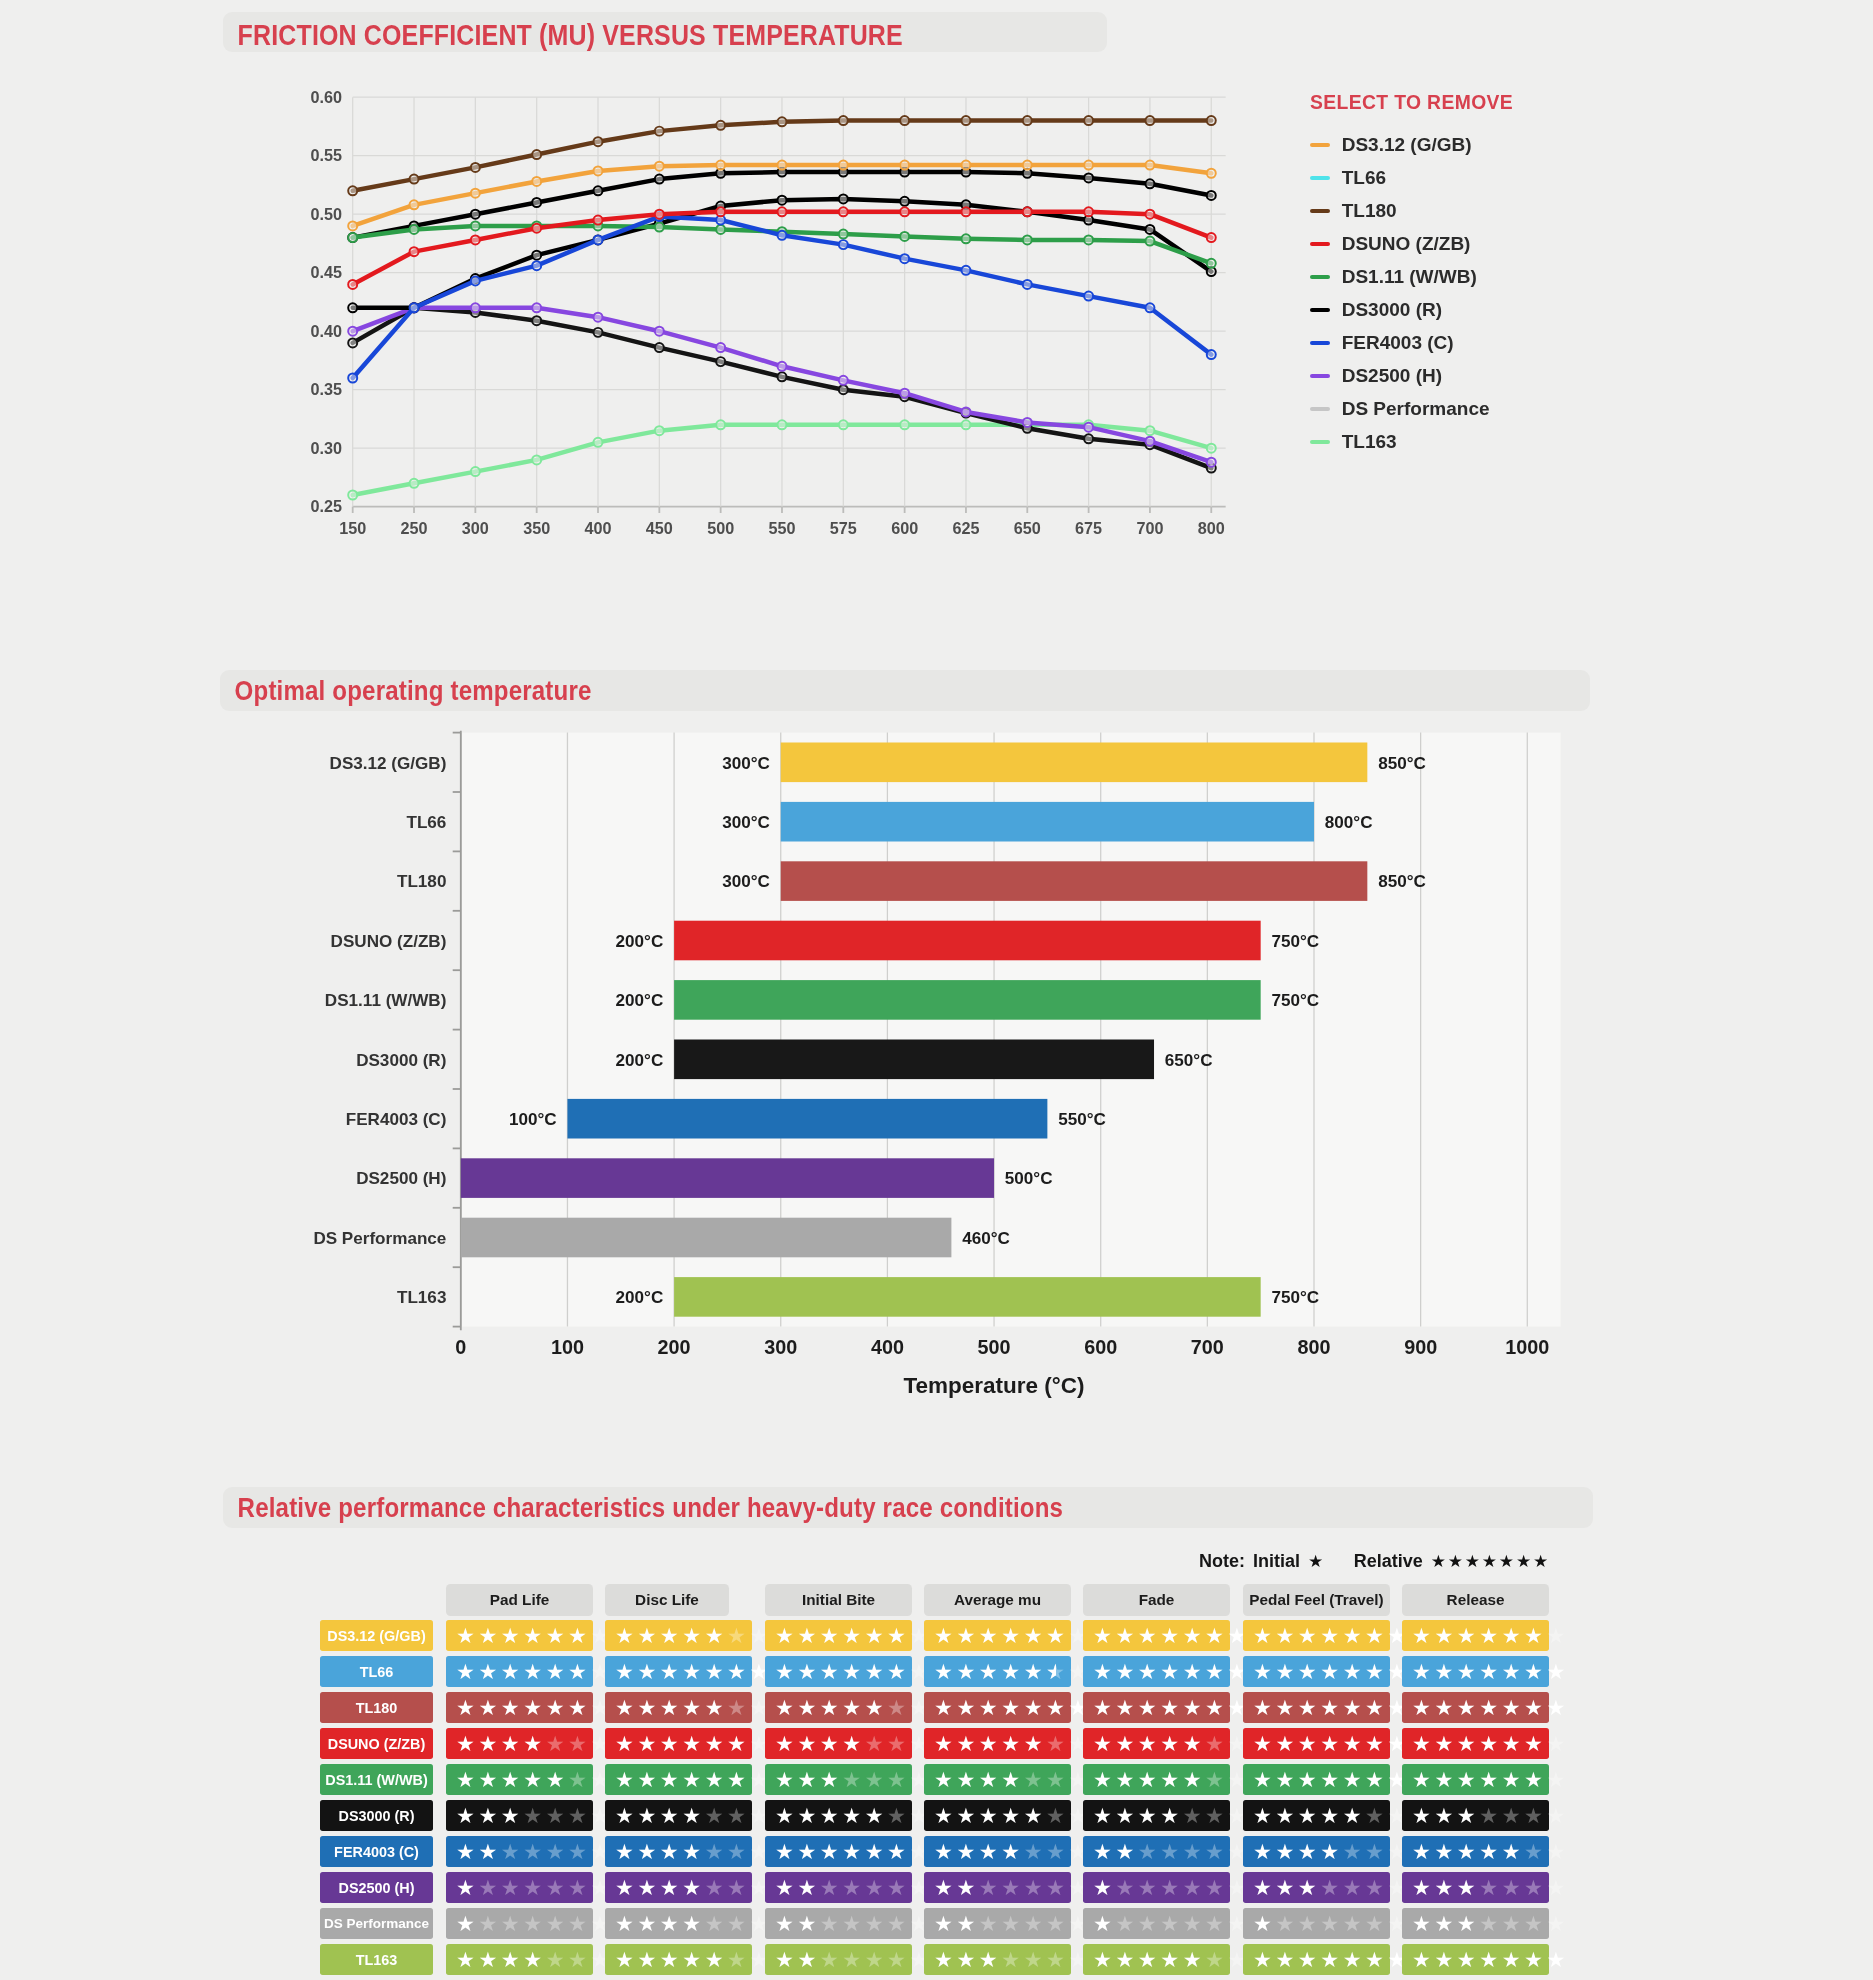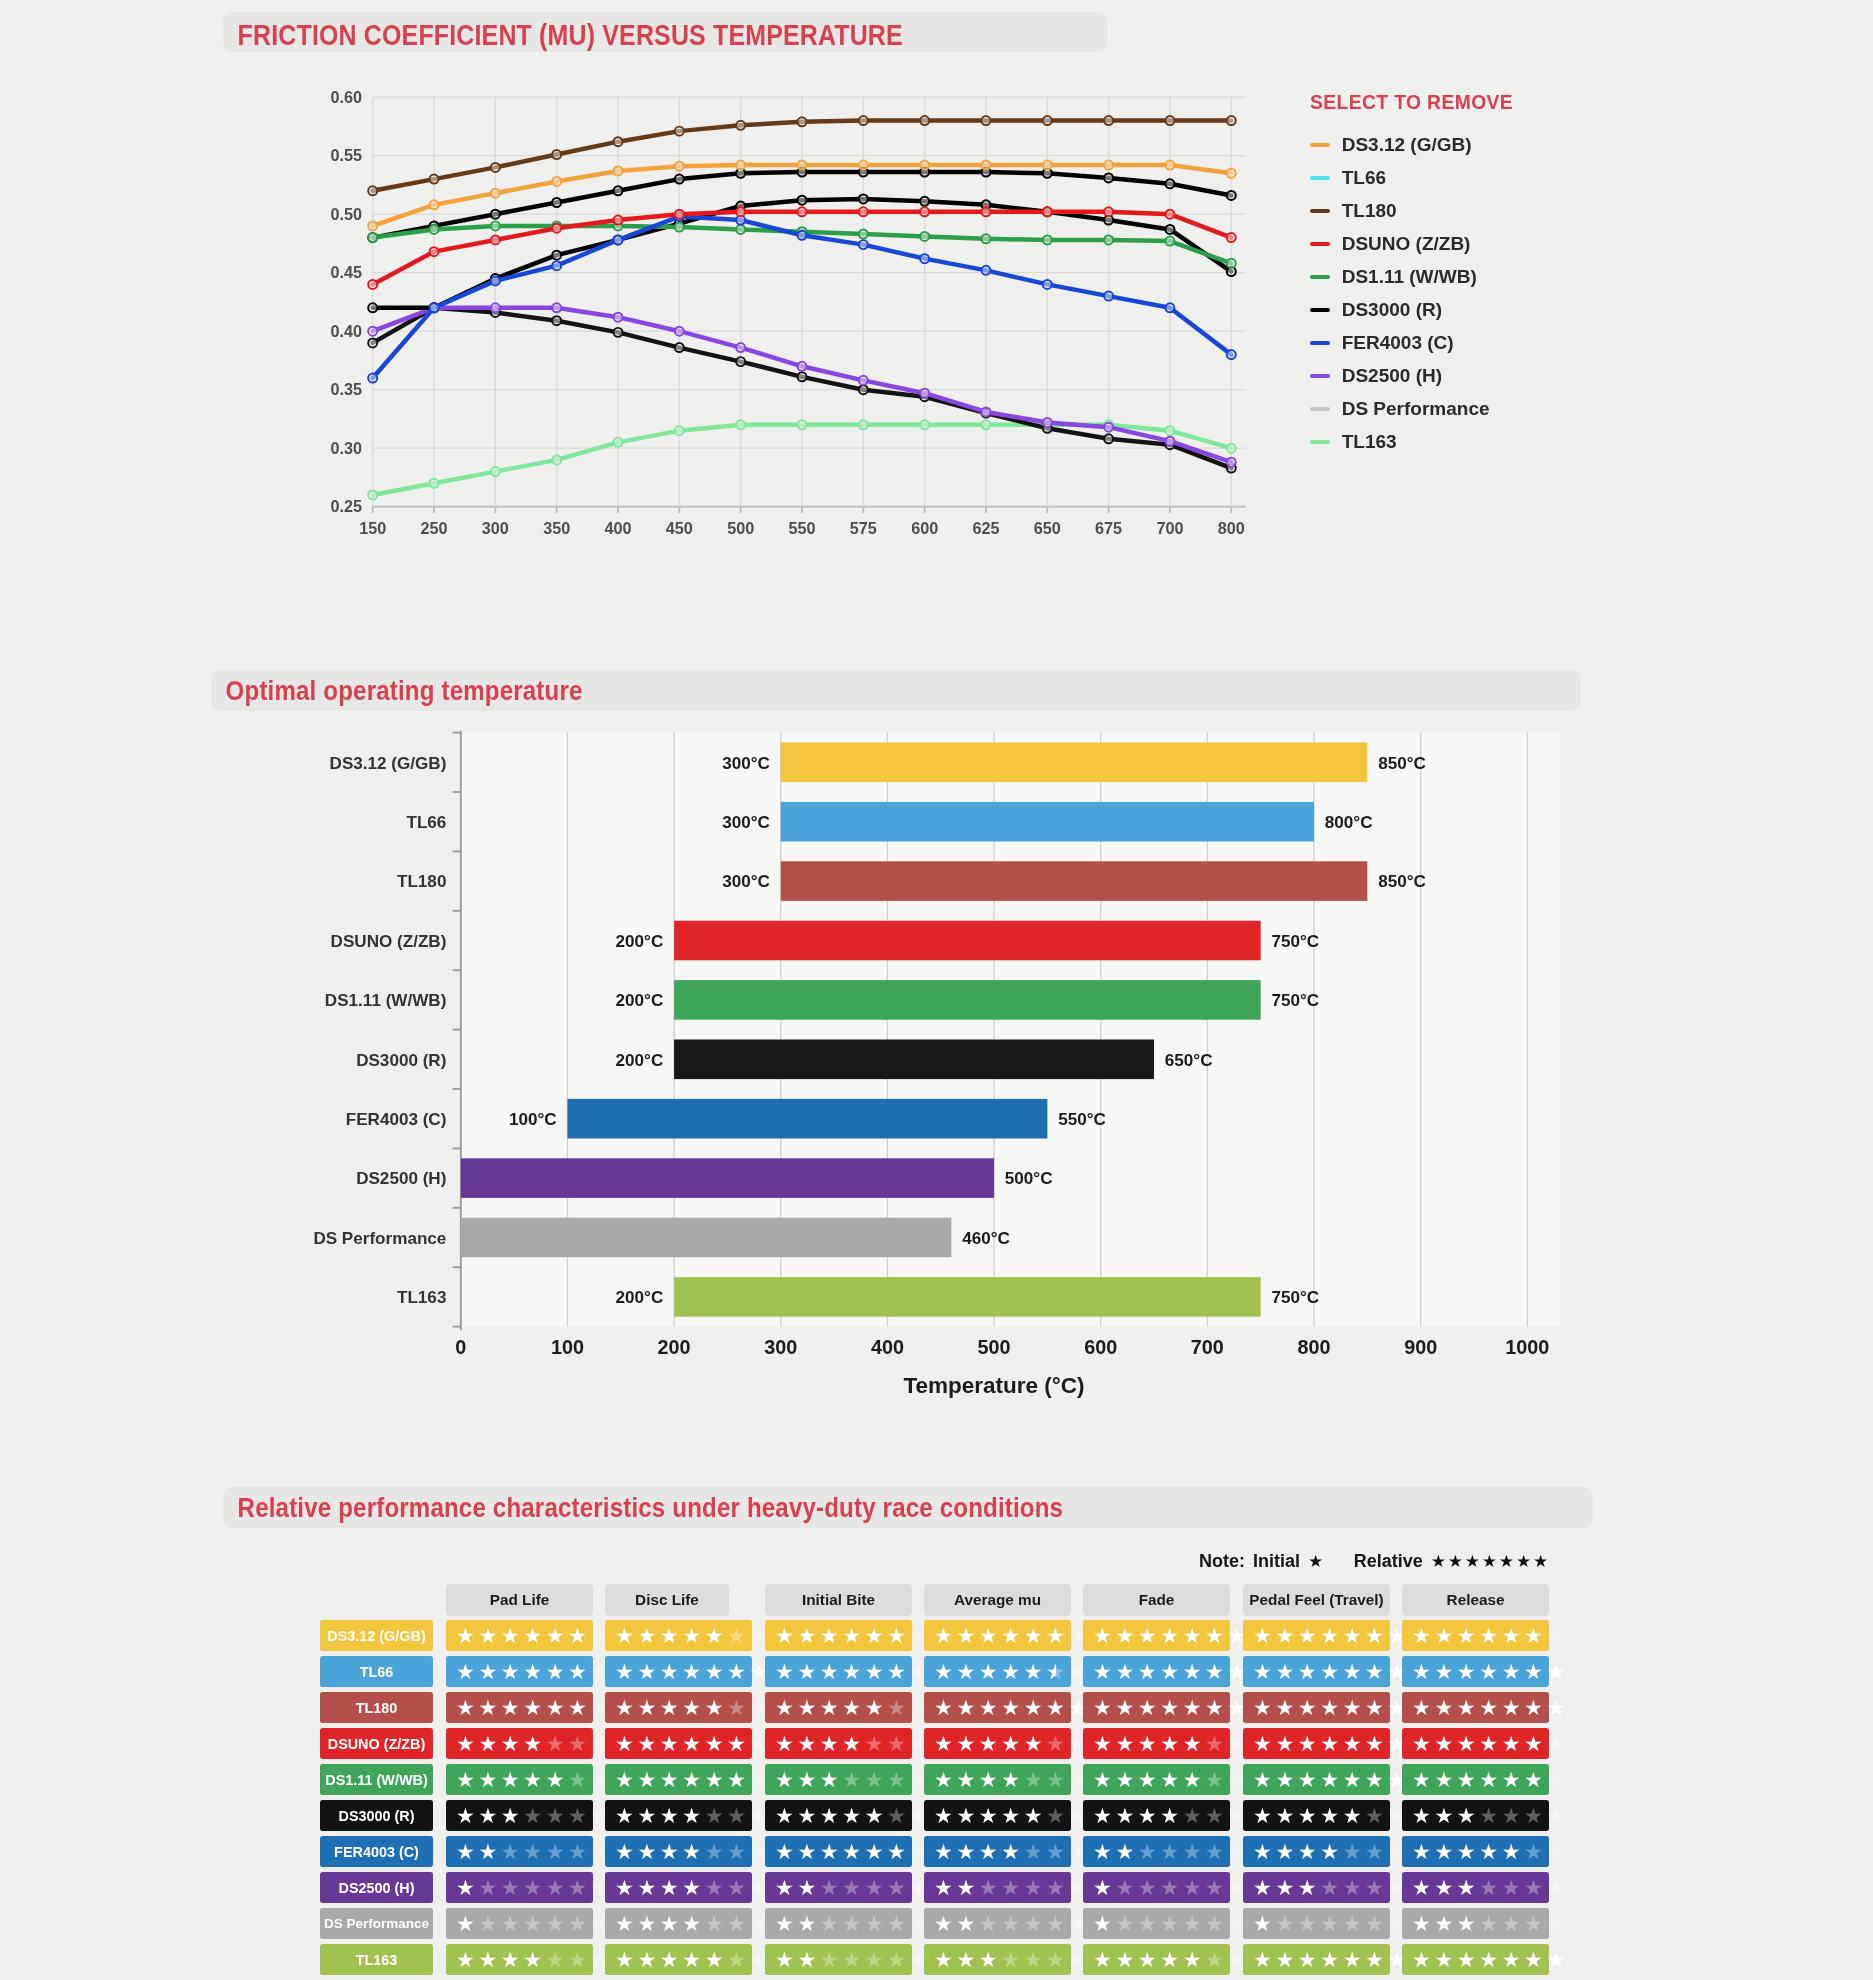--- a/index.html
+++ b/index.html
@@ -9,26 +9,26 @@
     font-family:"Liberation Sans","DejaVu Sans",sans-serif;
     -webkit-font-smoothing:antialiased;
   }
   .pill{position:absolute;background:#e7e7e5;border-radius:9px;display:flex;align-items:center;}
   .pill .pill-text{
     color:#d7404e;font-weight:700;padding-left:17px;letter-spacing:0.2px;
     transform:scaleX(.86);transform-origin:left center;white-space:nowrap;
   }
   #pill1{left:223px;top:11.7px;width:884px;height:40px;align-items:flex-end;}
   #pill1 .pill-text{font-size:29px;}
-  #pill2{left:211px;top:670px;width:1370px;height:41px;align-items:center;}
+  #pill2{left:220px;top:670px;width:1370px;height:41px;align-items:center;}
   #pill2 .pill-text{font-size:28px;}
   #pill3{left:223px;top:1487px;width:1370px;height:41px;}
   #pill3 .pill-text{font-size:28px;}
 
-  #line-chart{position:absolute;left:280px;top:63px;width:1035px;height:504px;}
+  #line-chart{position:absolute;left:260px;top:63px;width:1035px;height:504px;}
   #legend{position:absolute;left:1310px;top:90px;width:297px;}
   #legend .legend-title{
     font-size:21px;font-weight:800;color:#d7404e;letter-spacing:0.4px;
     transform:scaleX(.92);transform-origin:left center;margin-bottom:14.4px;white-space:nowrap;
   }
   .legend-item{display:flex;align-items:center;height:33px;cursor:pointer;}
   .legend-dash{width:20px;height:4.5px;border-radius:2.7px;margin-right:11.7px;flex:0 0 auto;}
   .legend-label{font-size:19px;font-weight:600;color:#2b2b2b;white-space:nowrap;}
 
   #bar-chart{position:absolute;left:270px;top:720px;width:1350px;height:702px;}

